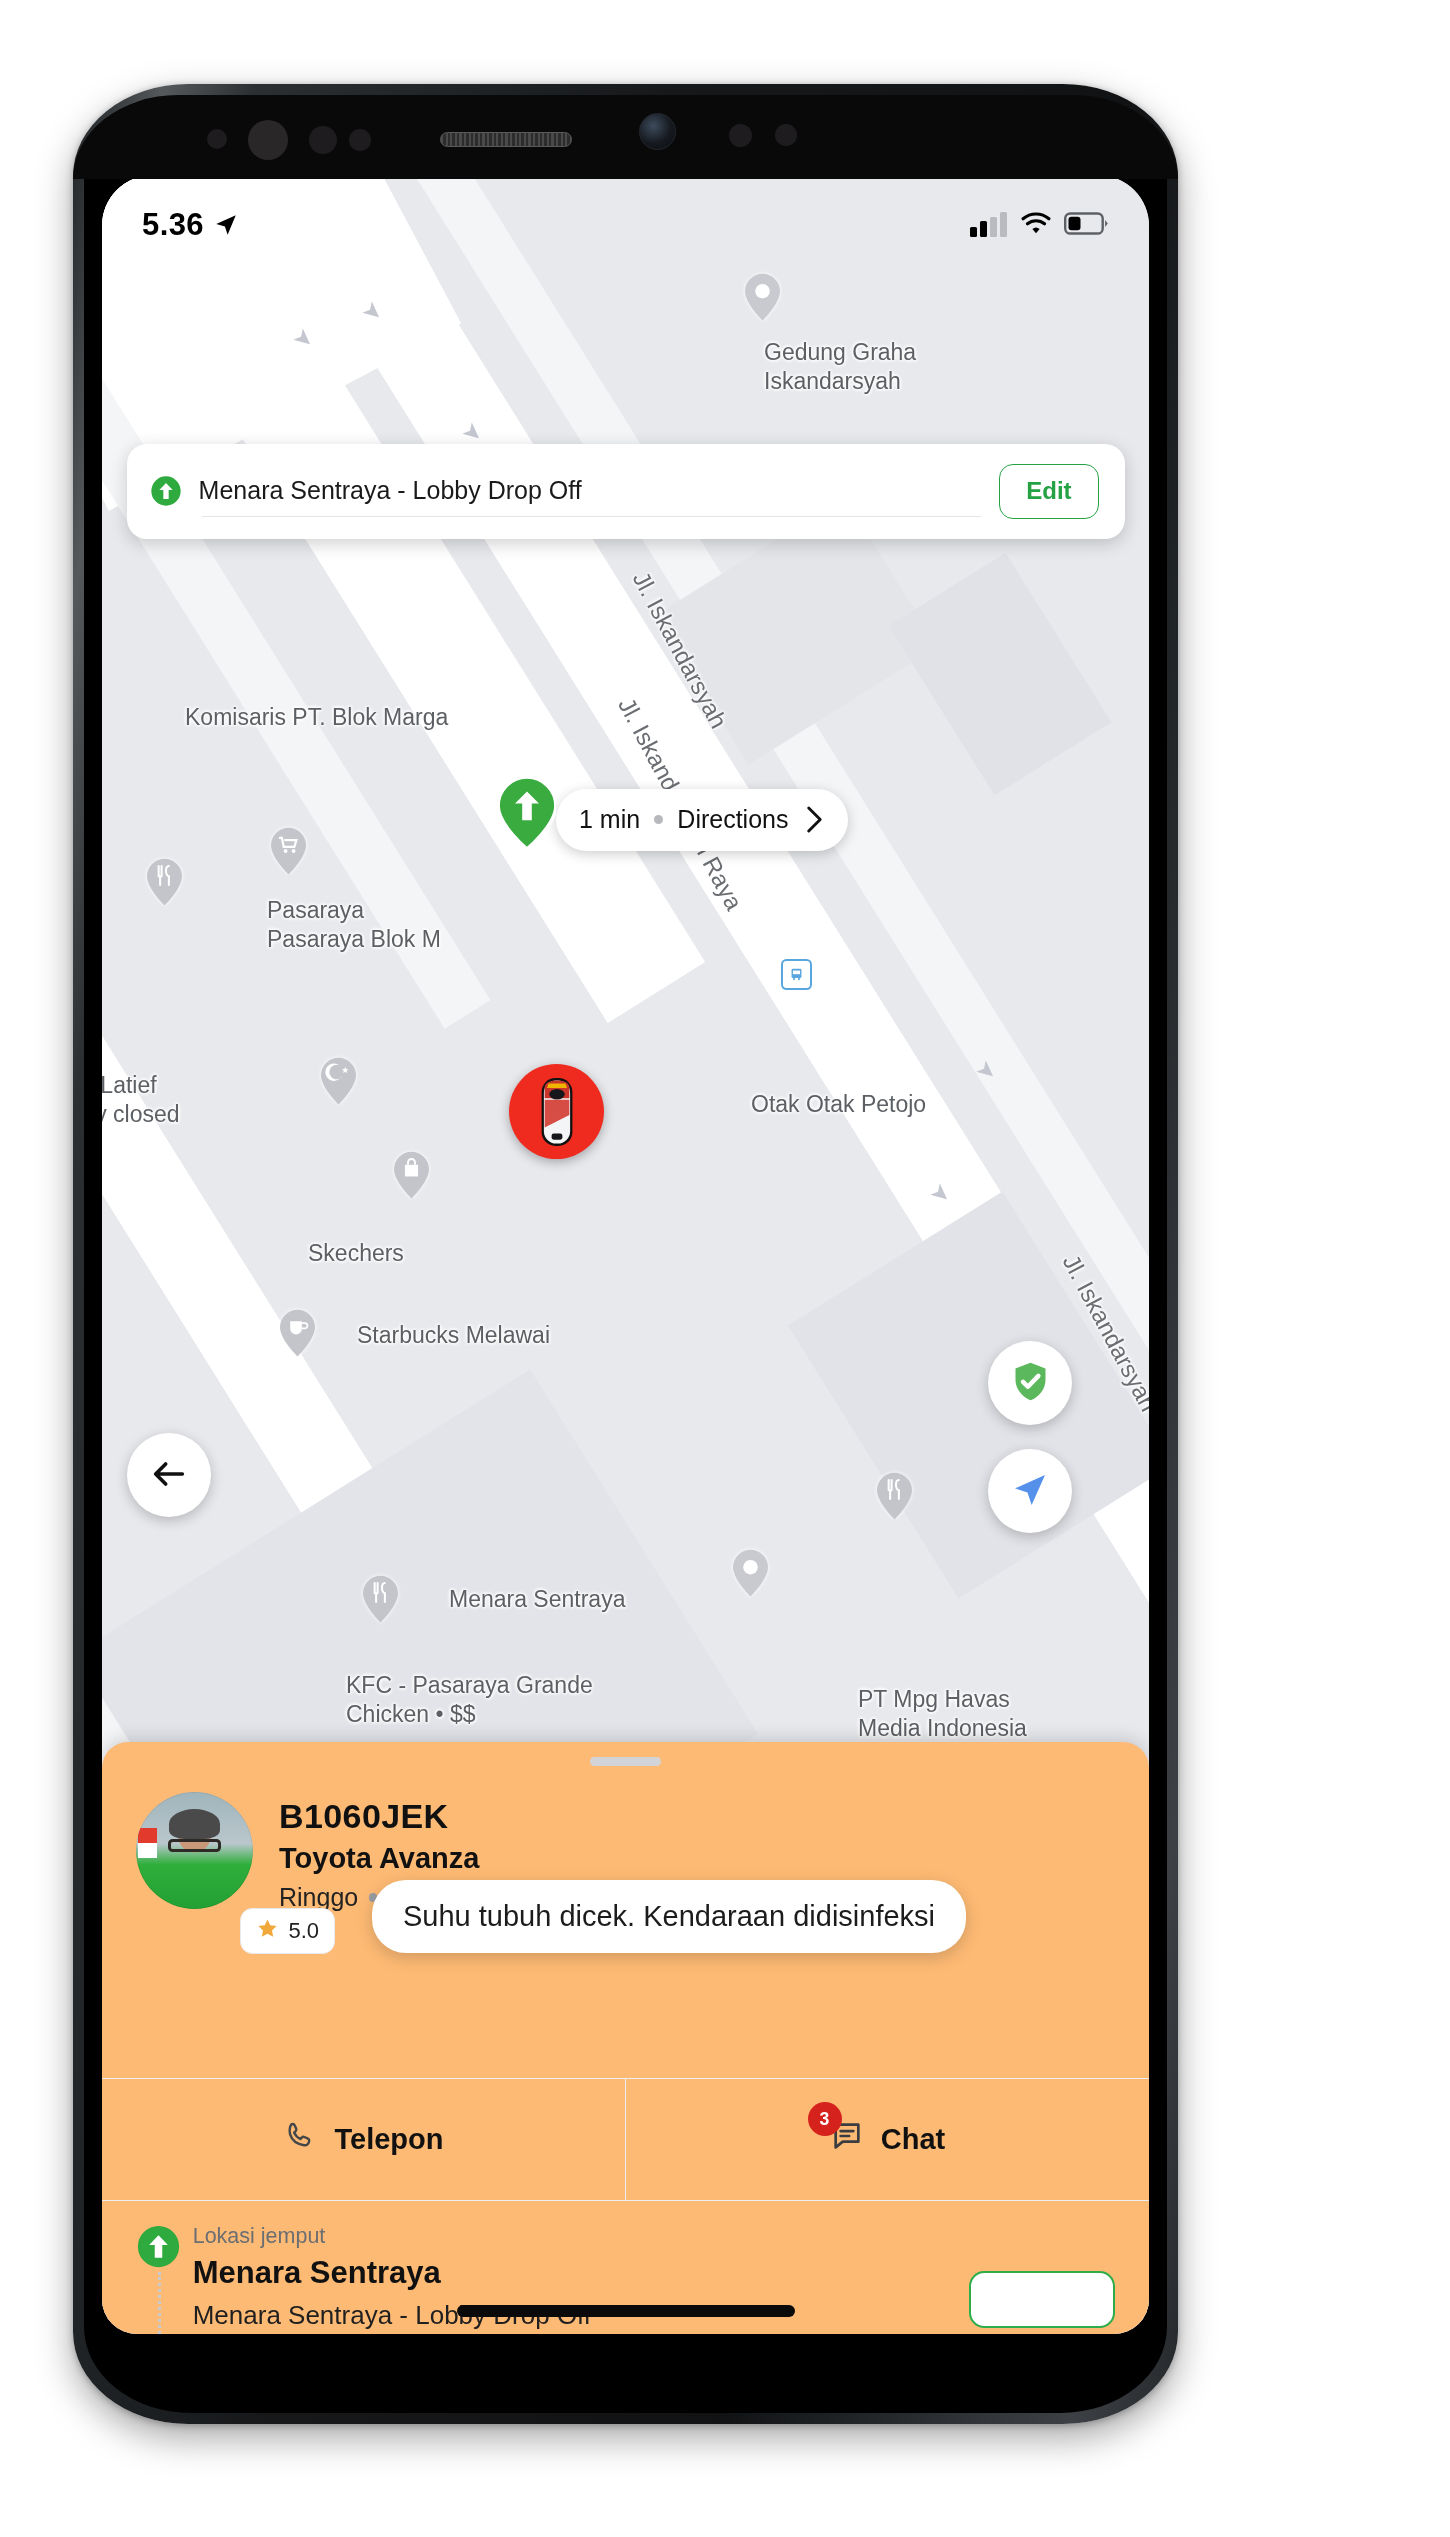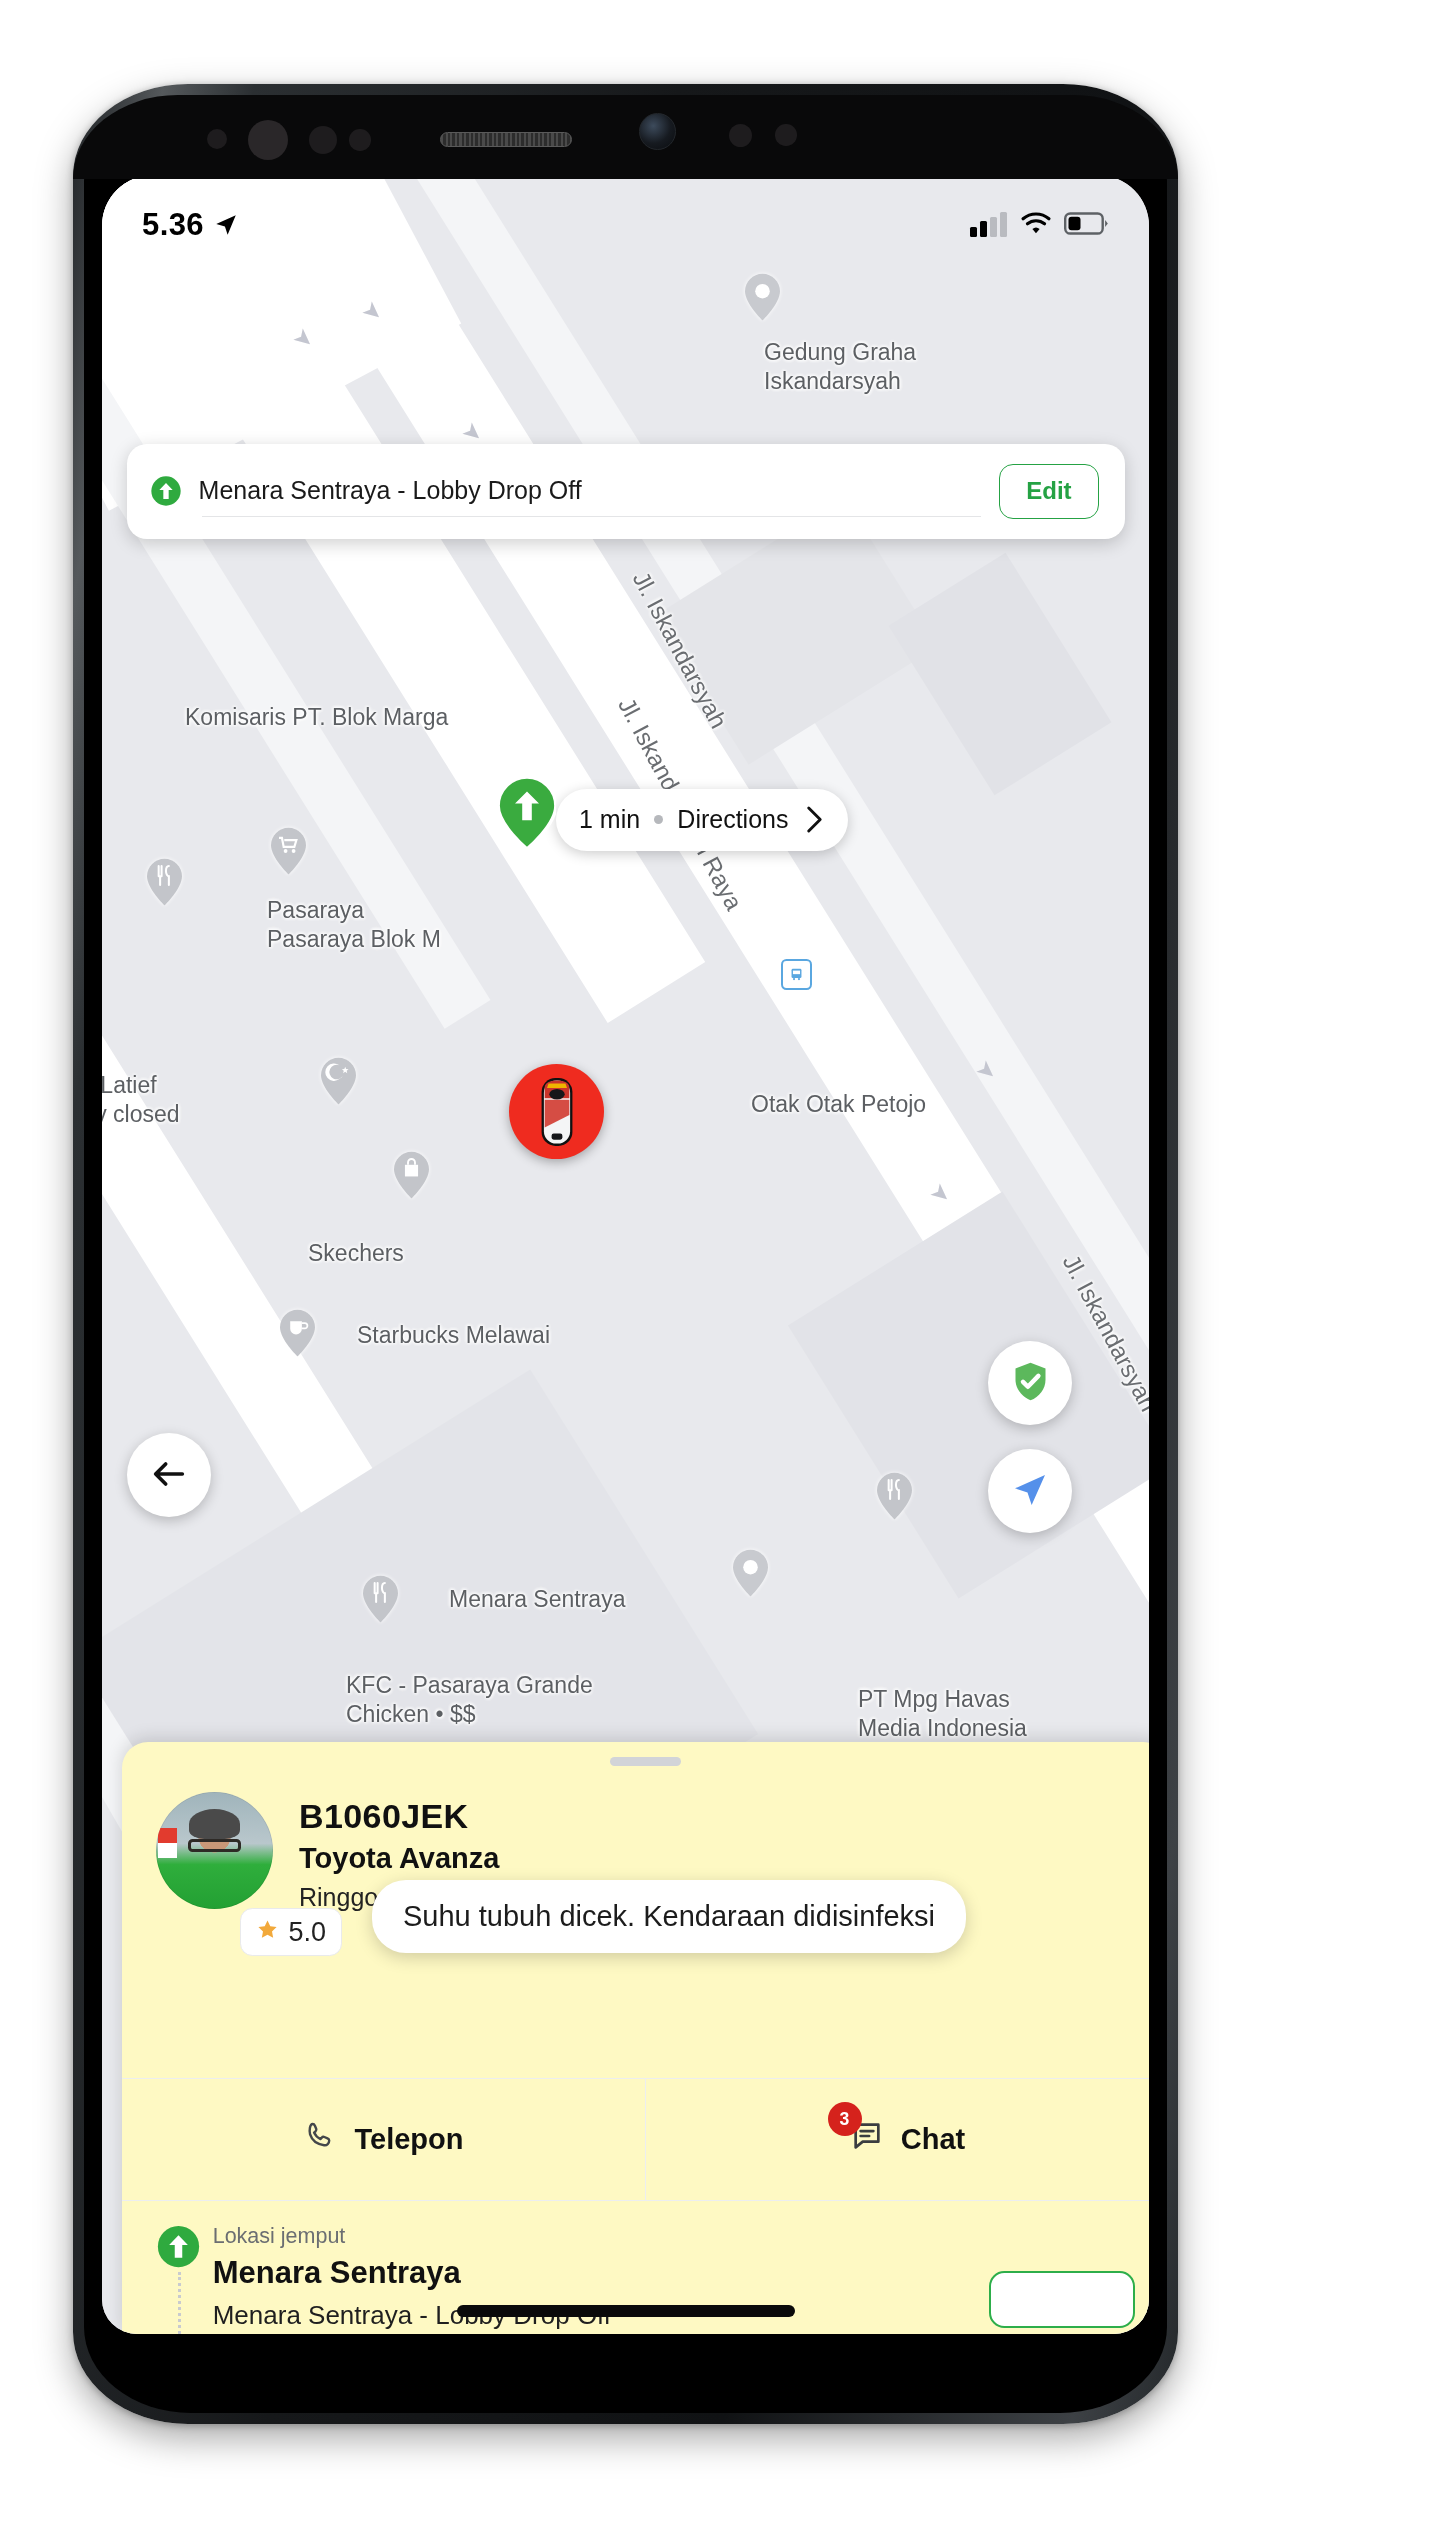--- a/index.html
+++ b/index.html
@@ -198,26 +198,25 @@
   }
   #fab-back { left: 24.6px; top: 1258px; }
   #fab-shield { left: 886px; top: 1166px; }
   #fab-locate { left: 886px; top: 1274px; }
 
   
   #bottom-sheet {
     position: absolute;
     left: 0; bottom: 0; width: 100%;
     height: 592px;
-    background: #fef9c3;
+    background: #fdba74;
     border-radius: 26px 26px 0 0;
     box-shadow: 0 -3.1px 17px rgba(0,0,0,.14);
     z-index: 18;
     overflow: hidden;
-    margin-left: 20px;
   }
   #sheet-handle {
     width: 71px; height: 9.2px; border-radius: 4.6px;
     background: #d2d4d8;
     margin: 15.3px auto 0;
   }
   #driver-block {
     display: flex; align-items: flex-start;
     padding: 26px 34px 0 34px;
   }
@@ -247,21 +246,21 @@
   #driver-car { font-size: 29px; font-weight: 700; color:#111; margin-top: 6.1px; }
   #driver-status-line { font-size: 25px; color:#222; margin-top: 7.7px; display:flex; align-items:center; gap:10.7px;}
   #driver-status-line .mid-dot { width:8.4px;height:8.4px;border-radius:50%;background:#9a9da1;}
 
   #rating-chip {
     position: absolute; left: 328px; top: 1866px;
     border: 1.5px solid #e9eaec; border-radius: 12.3px;
     background: #fff;
     padding: 7.7px 15.3px;
     display: flex; align-items: center; gap: 9.2px;
-    font-size: 27px; color: #222;
+    font-size: 22px; color: #222;
     z-index: 19;
   }
   #tooltip-bubble {
     position: absolute; left: 460px; top: 1842px;
     background: #fff; border-radius: 34px;
     box-shadow: 0 4.6px 17px rgba(0,0,0,.18);
     padding: 20px 31px;
     font-size: 29px; color:#1c1c1c;
     white-space: nowrap;
     z-index: 25;

